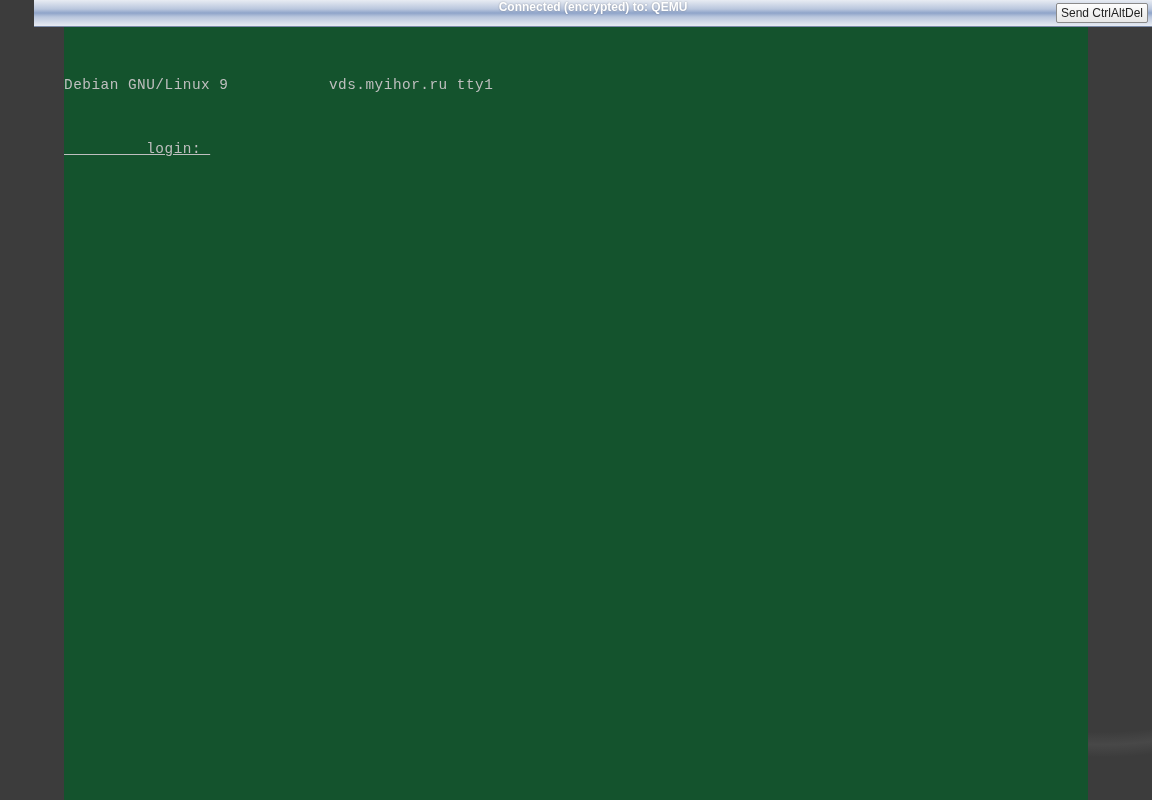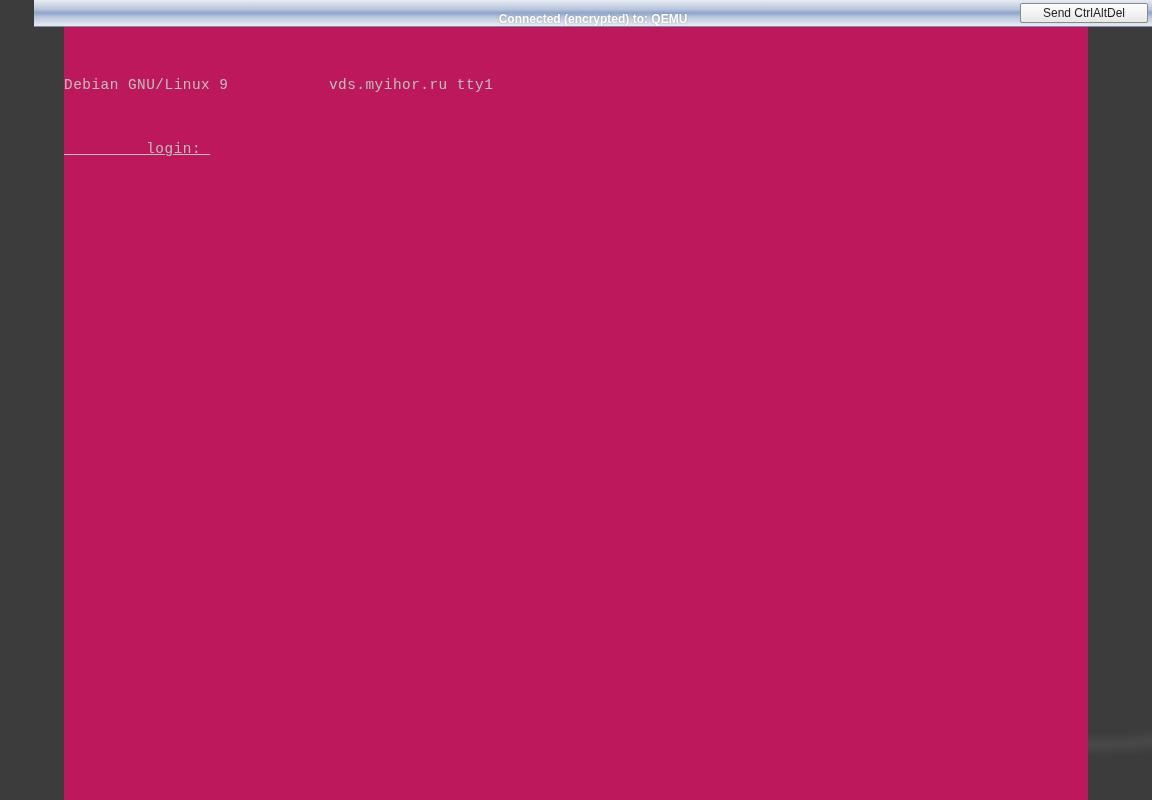--- a/index.html
+++ b/index.html
@@ -27,37 +27,37 @@
     }
     .status-bar {
       position: absolute;
       top: 0;
       left: 0;
       right: 0;
       height: 27px;
       background: linear-gradient(to bottom, #e8ecf3 0%, #b9c6dd 35%, #8fa4c9 50%, #b9c6dd 65%, #e8ecf3 100%);
       border-bottom: 1px solid #7a8aa8;
       display: flex;
-      align-items: flex-end;
+      align-items: flex-start;
       justify-content: center;
       z-index: 10;
       margin-left: 34px;
     }
     .status-text {
       color: #ffffff;
       font-size: 12px;
       font-weight: bold;
       text-shadow: 0 0 2px rgba(0,0,0,0.3);
     }
     .ctrl-alt-del-btn {
       position: absolute;
       right: 4px;
       top: 3px;
       height: 20px;
-      padding: 0 22px;
+      padding: 0 4px;
       background: linear-gradient(to bottom, #fdfdfd 0%, #e8e8e8 100%);
       border: 1px solid #8a8a8a;
       border-radius: 2px;
       font-size: 12px;
       font-family: Arial, Helvetica, sans-serif;
       color: #222;
       cursor: pointer;
       line-height: 18px;
     }
     .console-wrapper {
@@ -67,21 +67,21 @@
       right: 0;
       bottom: 0;
       display: flex;
       justify-content: center;
       align-items: flex-start;
       z-index: 1;
     }
     .console {
       width: 1024px;
       height: 773px;
-      background: #be185d;
+      background: #14532d;
       color: #bfbfbf;
       font-family: "Courier New", monospace;
       font-size: 14.4px;
       line-height: 16px;
       letter-spacing: 0.5px;
       white-space: pre;
       padding-top: 18px;
       overflow: hidden;
       position: relative;
     }

